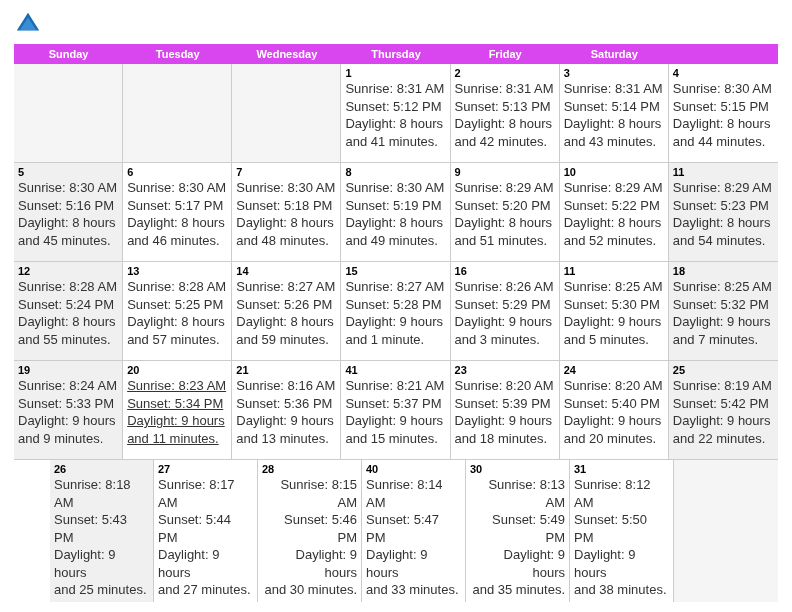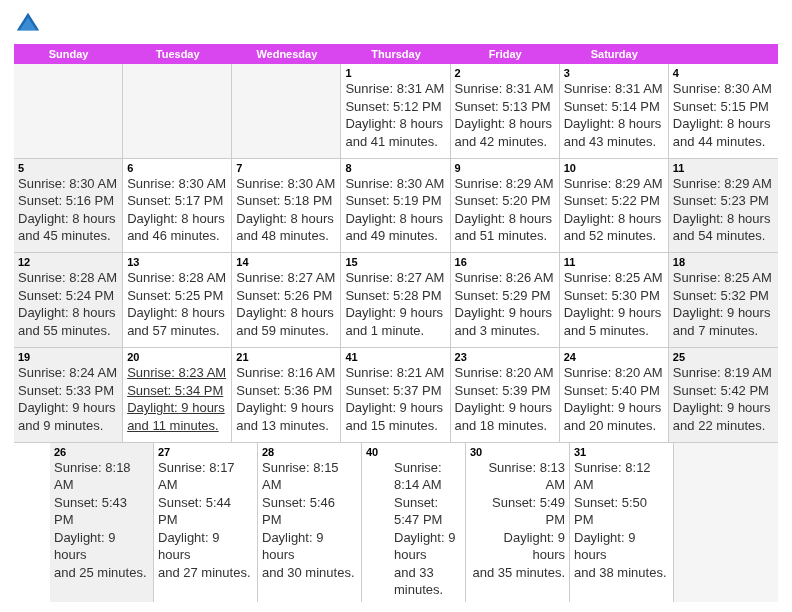--- a/index.html
+++ b/index.html
@@ -350,28 +350,28 @@
           </div>
           <div class="cal-cell">
             <div class="day-num">27</div>
             <div class="cell-text" style="white-space: pre-line;">Sunrise: 8:17 AM
 Sunset: 5:44 PM
 Daylight: 9 hours
 and 27 minutes.</div>
           </div>
           <div class="cal-cell">
             <div class="day-num">28</div>
-            <div class="cell-text" style="white-space: pre-line;">Sunrise: 8:15 AM
+            <div class="cell-text" style="white-space: pre-line; text-align: right;">Sunrise: 8:15 AM
 Sunset: 5:46 PM
 Daylight: 9 hours
 and 30 minutes.</div>
           </div>
           <div class="cal-cell">
             <div class="day-num">40</div>
-            <div class="cell-text" style="white-space: pre-line; margin-left: 28px;">Sunrise: 8:14 AM
+            <div class="cell-text" style="white-space: pre-line;">Sunrise: 8:14 AM
 Sunset: 5:47 PM
 Daylight: 9 hours
 and 33 minutes.</div>
           </div>
           <div class="cal-cell">
             <div class="day-num">30</div>
             <div class="cell-text" style="white-space: pre-line; text-align: right;">Sunrise: 8:13 AM
 Sunset: 5:49 PM
 Daylight: 9 hours
 and 35 minutes.</div>

